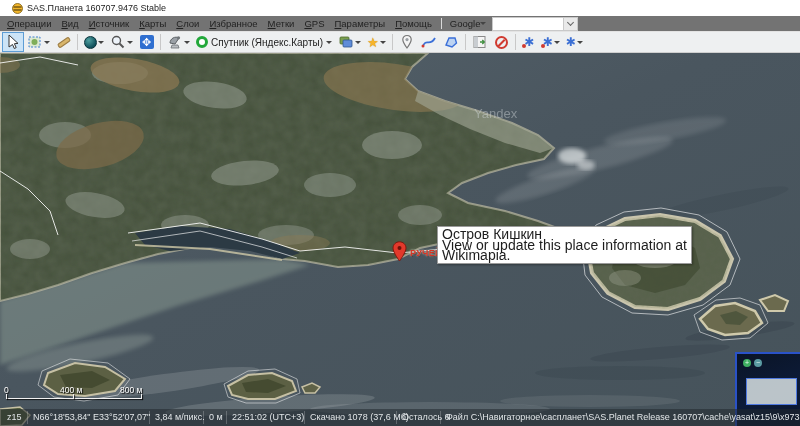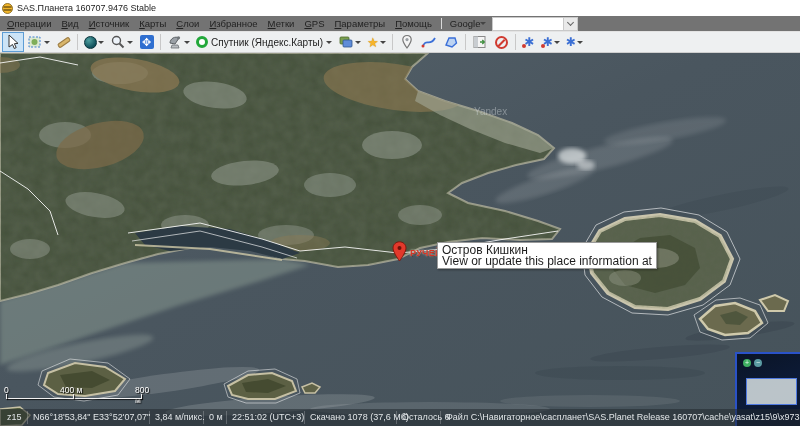--- a/index.html
+++ b/index.html
@@ -2,21 +2,21 @@
 <html><head>
 <meta charset="utf-8">
 <style>
   * { margin:0; padding:0; box-sizing:border-box; }
   html,body { width:800px; height:426px; overflow:hidden; }
   body { font-family:"Liberation Sans", sans-serif; background:#fff; }
 
   .window { position:relative; width:800px; height:426px; background:#fff; }
 
   
-  .titlebar { height:16px; display:flex; align-items:center; gap:4px; padding:0 2px; background:#ffffff; }
+  .titlebar { height:16px; display:flex; align-items:center; gap:4px; padding:0 12px; background:#ffffff; }
   .titlebar .app-icon { width:11px; height:11px; display:inline-block; }
   .titlebar .title { font-size:9px; color:#222; }
 
   
   .menubar { height:15px; display:flex; align-items:center; padding:0 2px; background:#737373; font-size:9.5px; color:#222; }
   .menu-item { padding:1px 5px; cursor:default; }
   .menu-item u { text-decoration:underline; }
   .menubar .mbar-sep { width:1px; height:11px; background:#d9d9d9; margin:0 4px; }
   .google-btn { padding:1px 4px; display:flex; align-items:center; gap:0; }
   .caret { width:0; height:0; border-left:3px solid transparent; border-right:3px solid transparent; border-top:3px solid #444; display:inline-block; }
@@ -41,26 +41,26 @@
   .star { color:#f6b42c; font-size:13px; line-height:13px; text-shadow:0 0 1px #b07c10; }
   .cancel { width:13px; height:13px; border:2px solid #d03a30; border-radius:50%; position:relative; }
   .cancel:before { content:""; position:absolute; left:0; top:4px; width:9px; height:2px; background:#d03a30; transform:rotate(-45deg); }
   .asterisk { color:#3b6fd4; font-size:12px; line-height:12px; position:relative; }
   .asterisk i { position:absolute; left:-2px; bottom:0; width:4px; height:4px; background:#d03a30; border-radius:50%; }
 
   
   .map { position:absolute; left:0; top:53px; width:800px; height:373px; overflow:hidden; background:#4d5a62; }
   .map svg.terrain { position:absolute; left:0; top:0; }
 
-  .watermark { position:absolute; left:474px; top:53px; font-size:10px; color:#cfd5d8; opacity:.45; z-index:2; }
+  .watermark { position:absolute; left:474px; top:53px; font-size:13px; color:#cfd5d8; opacity:.45; z-index:2; }
 
   .marker { position:absolute; left:392px; top:188px; z-index:5; display:flex; align-items:flex-start; }
   .marker-label { margin-left:3px; margin-top:7px; font-size:9px; font-weight:bold; color:#d43324; text-shadow:0 0 2px rgba(255,255,230,.9), 1px 1px 1px rgba(60,0,0,.5); letter-spacing:.3px; }
 
-  .tooltip { position:absolute; left:437px; top:173px; z-index:6; background:#fff; border:1px solid #9a9a9a; box-shadow:1px 1px 2px rgba(0,0,0,.35); padding:2px 4px; font-size:12px; line-height:10.5px; color:#1d1d1d; white-space:nowrap;margin-top:16px; }
+  .tooltip { position:absolute; left:437px; top:173px; z-index:6; background:#fff; border:1px solid #9a9a9a; box-shadow:1px 1px 2px rgba(0,0,0,.35); padding:2px 4px; font-size:14px; line-height:10.5px; color:#1d1d1d; white-space:nowrap; }
 
   .scalebar { position:absolute; left:4px; top:332px; width:142px; height:20px; z-index:4; color:#fff; font-size:8.5px; text-shadow:1px 1px 1px rgba(0,0,0,.9); }
   .scalebar .lbl { position:absolute; top:0; }
   .scalebar .line { position:absolute; left:2px; top:13px; width:136px; height:1px; background:#f2f2f2; box-shadow:1px 1px 1px rgba(0,0,0,.8); }
   .scalebar .tick { position:absolute; top:9px; width:1px; height:5px; background:#f2f2f2; box-shadow:1px 1px 1px rgba(0,0,0,.8); }
 
   .minimap { position:absolute; right:0; top:299px; width:65px; height:74px; z-index:5; background:linear-gradient(160deg,#0a1426 0%, #0d1b38 55%, #0b1730 100%); border-left:2px solid #2a52c8; border-top:2px solid #2a52c8; }
   .minimap .mbtn { position:absolute; top:5px; width:8px; height:8px; border-radius:50%; font-size:7px; line-height:8px; text-align:center; color:#eafaf0; }
   .minimap .mbtn.zin { left:6px; background:#3fae62; }
   .minimap .mbtn.zout { left:17px; background:#5a9aa2; }
@@ -319,26 +319,27 @@
       <svg width="15" height="21" viewBox="0 0 15 21">
         <path d="M7.5,0.8 C3.9,0.8 1,3.6 1,7.1 C1,11.6 7.5,20 7.5,20 C7.5,20 14,11.6 14,7.1 C14,3.6 11.1,0.8 7.5,0.8 Z" fill="#e2392b" stroke="#7e170e" stroke-width="1"></path>
         <circle cx="7.5" cy="7" r="2" fill="#6e1209"></circle>
       </svg>
       <span class="marker-label">РУЧЕЙ</span>
     </div>
 
     <div class="tooltip">
       <div>Остров Кишкин</div>
       <div>View or update this place information at</div>
+      <div>Wikimapia.</div>
     </div>
 
     <div class="scalebar">
       <span class="lbl" style="left:0">0</span>
       <span class="lbl" style="left:56px">400 м</span>
-      <span class="lbl" style="left:131px">800 м</span>
+      <span class="lbl" style="left:116px">800 м</span>
       <span class="line"></span>
       <span class="tick" style="left:2px"></span>
       <span class="tick" style="left:69px"></span>
       <span class="tick" style="left:137px"></span>
     </div>
 
     <div class="minimap">
       <span class="mbtn zin">+</span>
       <span class="mbtn zout">−</span>
       <span class="viewrect"></span>

